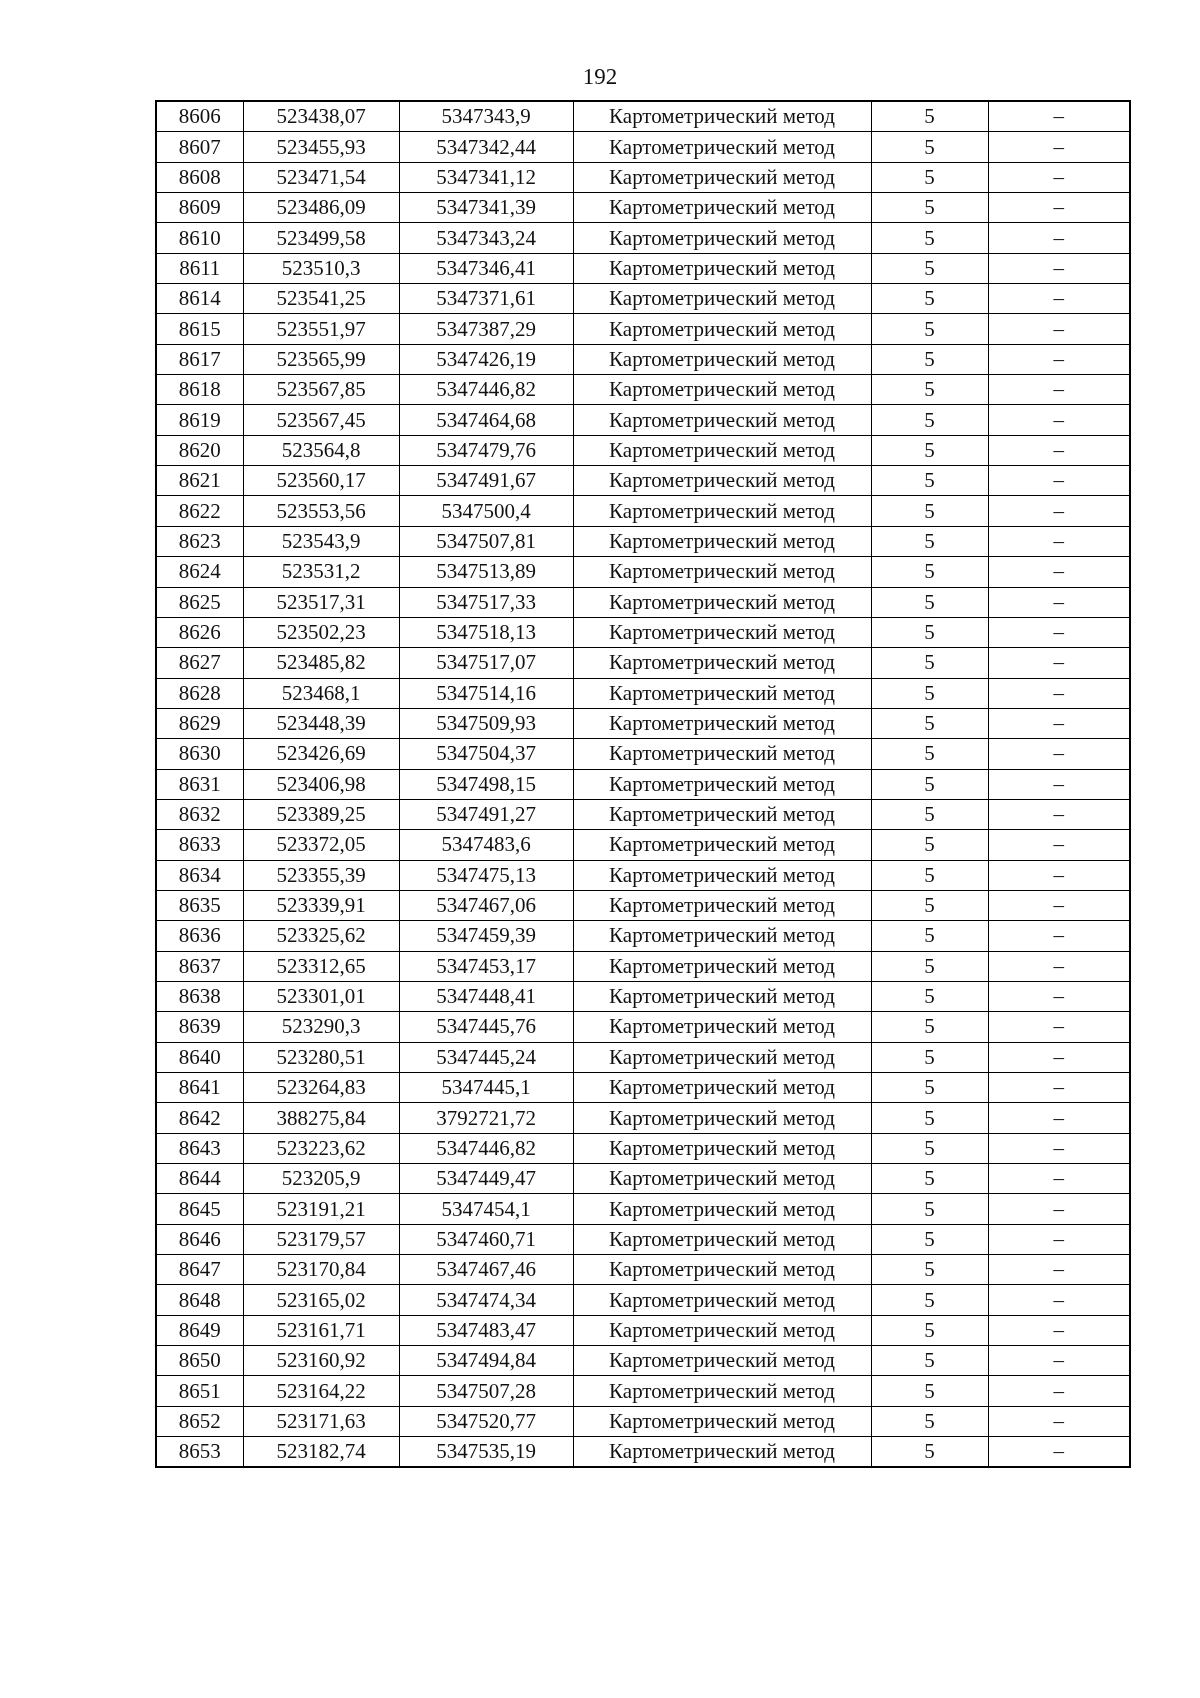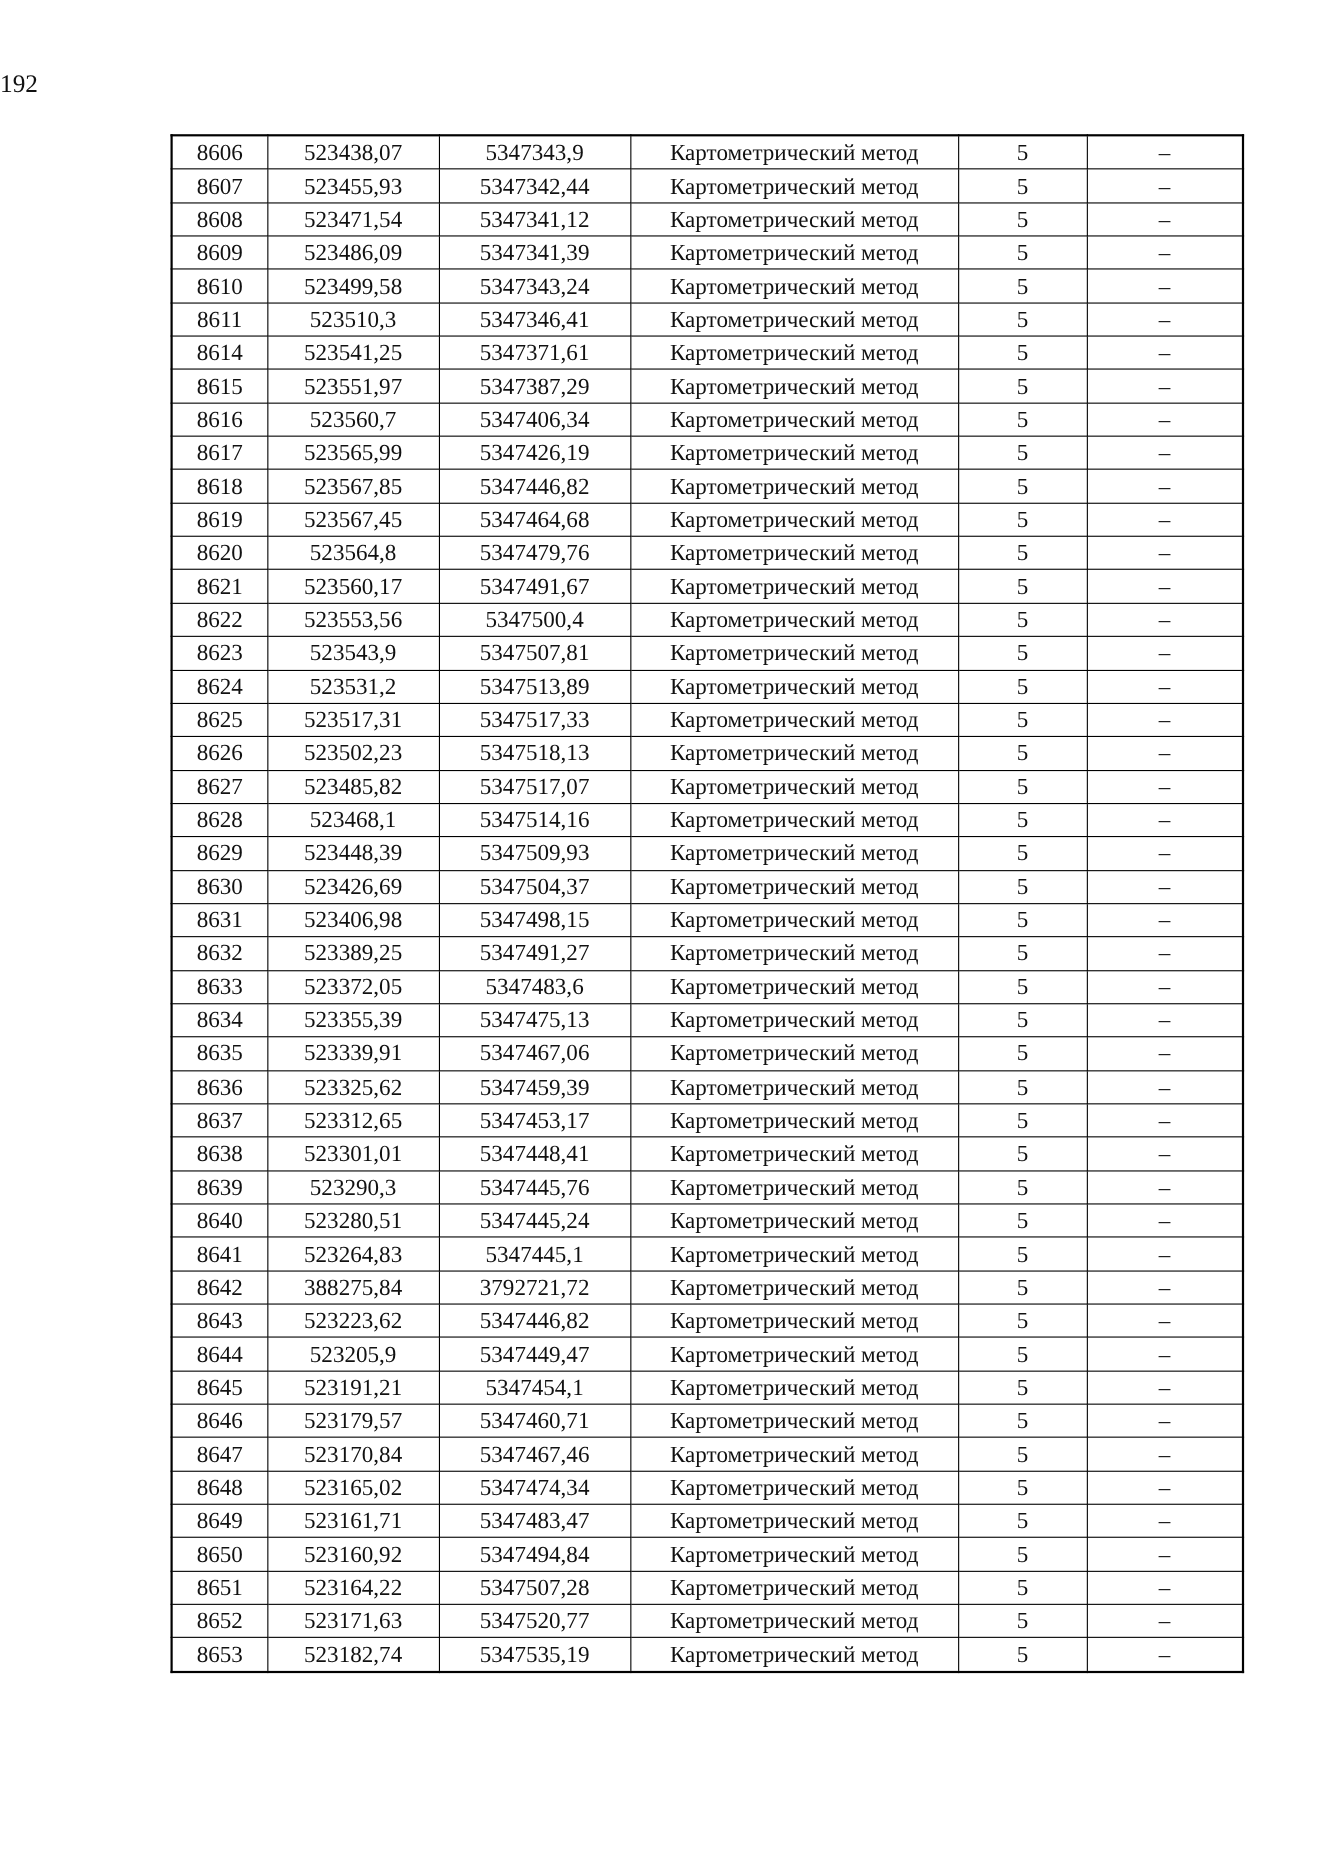--- a/index.html
+++ b/index.html
@@ -13,27 +13,28 @@
     background: #ffffff;
     color: #000000;
     font-family: "Liberation Serif", serif;
     overflow: hidden;
   }
   .page-number {
     position: absolute;
     top: 64px;
     left: 0;
     width: 1200px;
+    text-align: center;
     font-size: 23px;
     color: #111111;
   }
   .coord-table {
     position: absolute;
     left: 155px;
-    top: 122px;
+    top: 100px;
     width: 974px;
     border-collapse: collapse;
     table-layout: fixed;
     font-size: 21px;
     color: #111111;
   }
   .coord-table td {
     border: 1px solid #000000;
     height: 29.35px;
     padding: 0;
@@ -125,28 +126,20 @@
   </tr>
       <tr>
     <td>8615</td>
     <td>523551,97</td>
     <td>5347387,29</td>
     <td>Картометрический метод</td>
     <td>5</td>
     <td>–</td>
   </tr>
       <tr>
-    <td>8616</td>
-    <td>523560,7</td>
-    <td>5347406,34</td>
-    <td>Картометрический метод</td>
-    <td>5</td>
-    <td>–</td>
-  </tr>
-      <tr>
     <td>8617</td>
     <td>523565,99</td>
     <td>5347426,19</td>
     <td>Картометрический метод</td>
     <td>5</td>
     <td>–</td>
   </tr>
       <tr>
     <td>8618</td>
     <td>523567,85</td>

